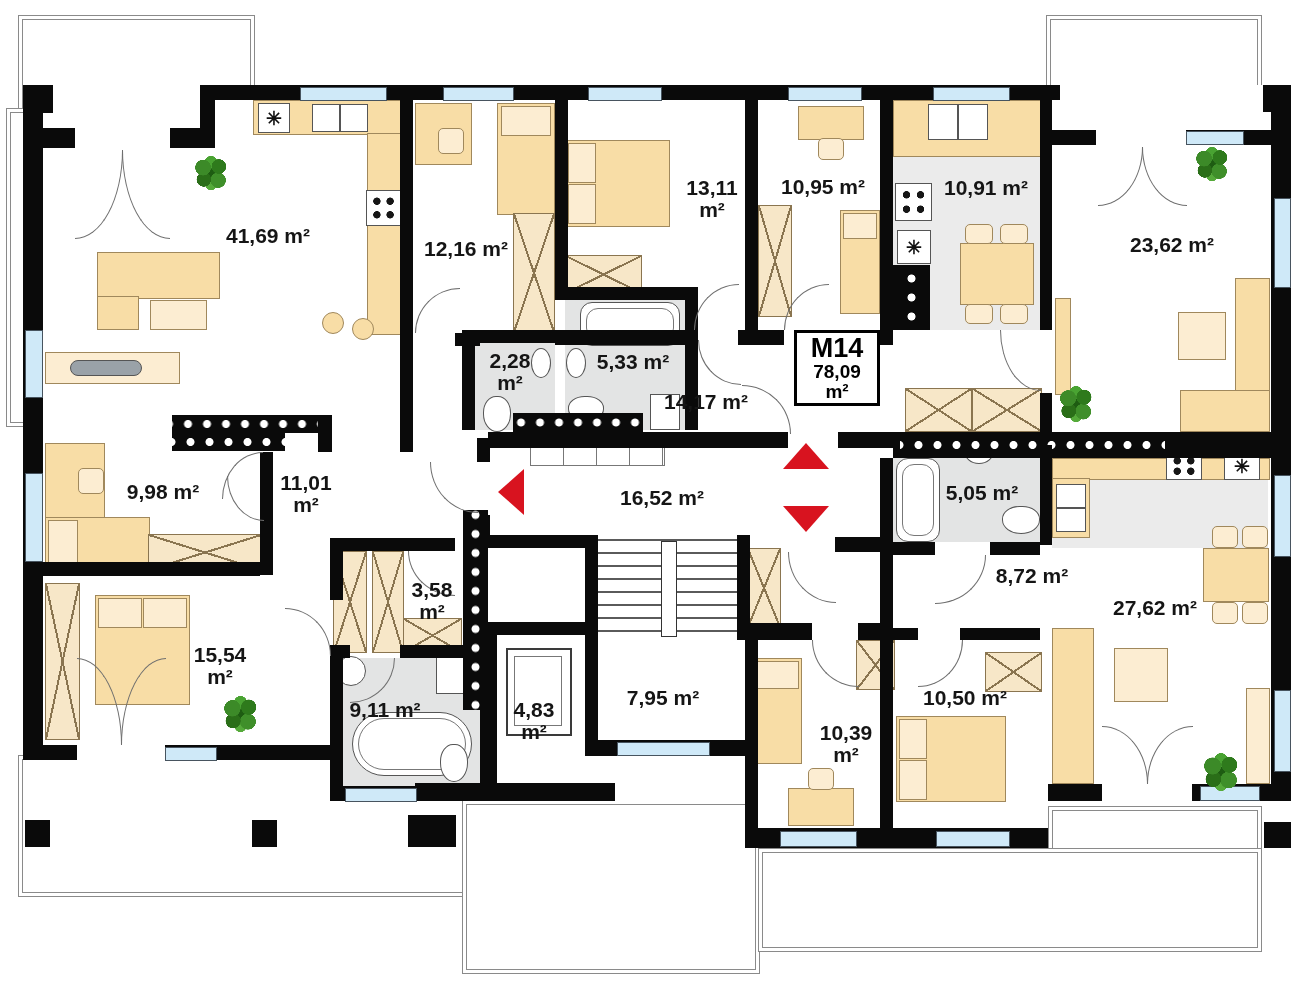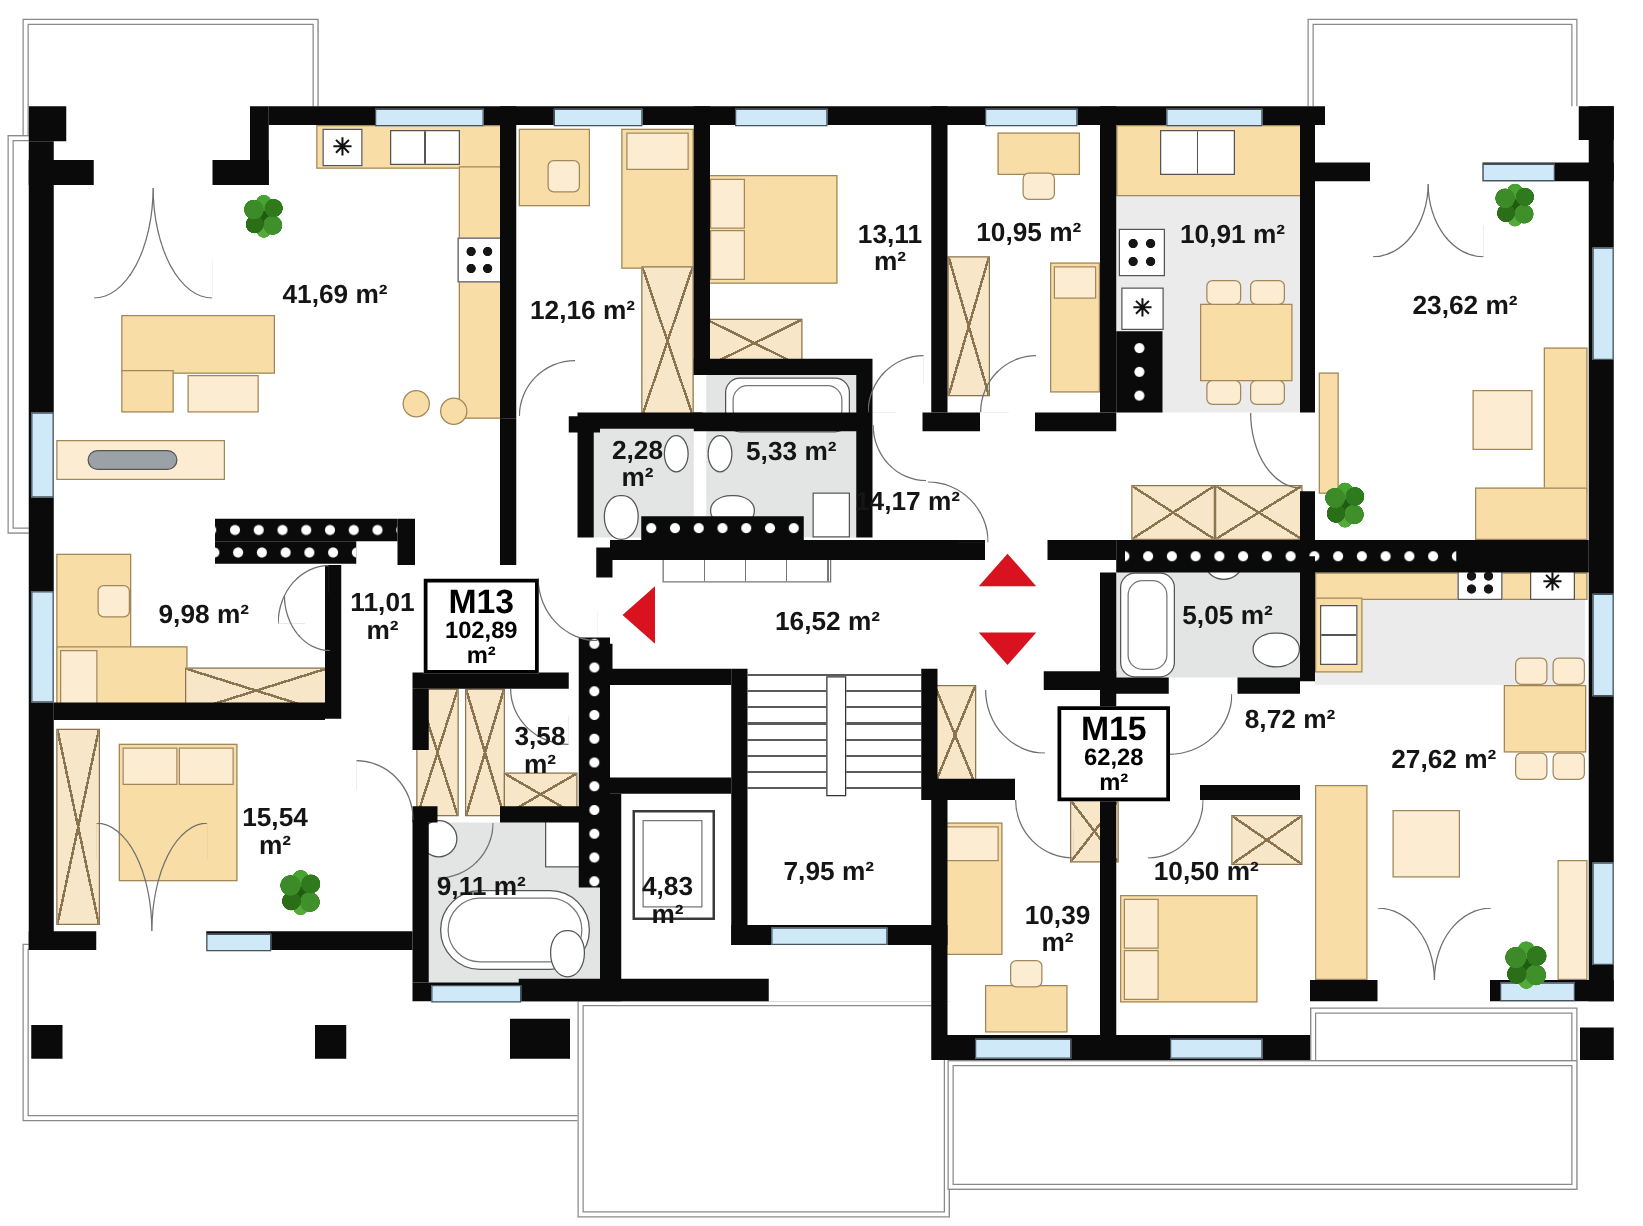--- a/index.html
+++ b/index.html
@@ -337,21 +337,21 @@
     <span style="display:block">m²</span>
   </div>
   <div class="abs lbl" style="left:823px;top:187px">10,95 m²</div>
   <div class="abs lbl" style="left:986px;top:188px">10,91 m²</div>
   <div class="abs lbl" style="left:1172px;top:245px">23,62 m²</div>
   <div class="abs lbl" style="left:510px;top:372px">
     <span style="display:block">2,28</span>
     <span style="display:block">m²</span>
   </div>
   <div class="abs lbl" style="left:633px;top:362px">5,33 m²</div>
-  <div class="abs lbl" style="left:726px;top:402px">14,17 m²</div>
+  <div class="abs lbl" style="left:706px;top:402px">14,17 m²</div>
   <div class="abs lbl" style="left:163px;top:492px">9,98 m²</div>
   <div class="abs lbl" style="left:306px;top:494px">
     <span style="display:block">11,01</span>
     <span style="display:block">m²</span>
   </div>
   <div class="abs lbl" style="left:662px;top:498px">16,52 m²</div>
   <div class="abs lbl" style="left:432px;top:601px">
     <span style="display:block">3,58</span>
     <span style="display:block">m²</span>
   </div>
@@ -367,22 +367,18 @@
   <div class="abs lbl" style="left:663px;top:698px">7,95 m²</div>
   <div class="abs lbl" style="left:982px;top:493px">5,05 m²</div>
   <div class="abs lbl" style="left:1032px;top:576px">8,72 m²</div>
   <div class="abs lbl" style="left:1155px;top:608px">27,62 m²</div>
   <div class="abs lbl" style="left:846px;top:744px">
     <span style="display:block">10,39</span>
     <span style="display:block">m²</span>
   </div>
   <div class="abs lbl" style="left:965px;top:698px">10,50 m²</div>
 
-  <div class="abs apt" style="left:339px;top:463px;width:92px">
-    <div class="c">M13</div>
-    <div class="a">102,89 m²</div>
-  </div>
-  <div class="abs apt" style="left:846px;top:565px;width:90px">
-    <div class="c">M15</div>
-    <div class="a">62,28 m²</div>
+  <div class="abs apt" style="left:794px;top:330px;width:86px">
+    <div class="c">M14</div>
+    <div class="a">78,09 m²</div>
   </div>
 
 </div>
 
 </body></html>

